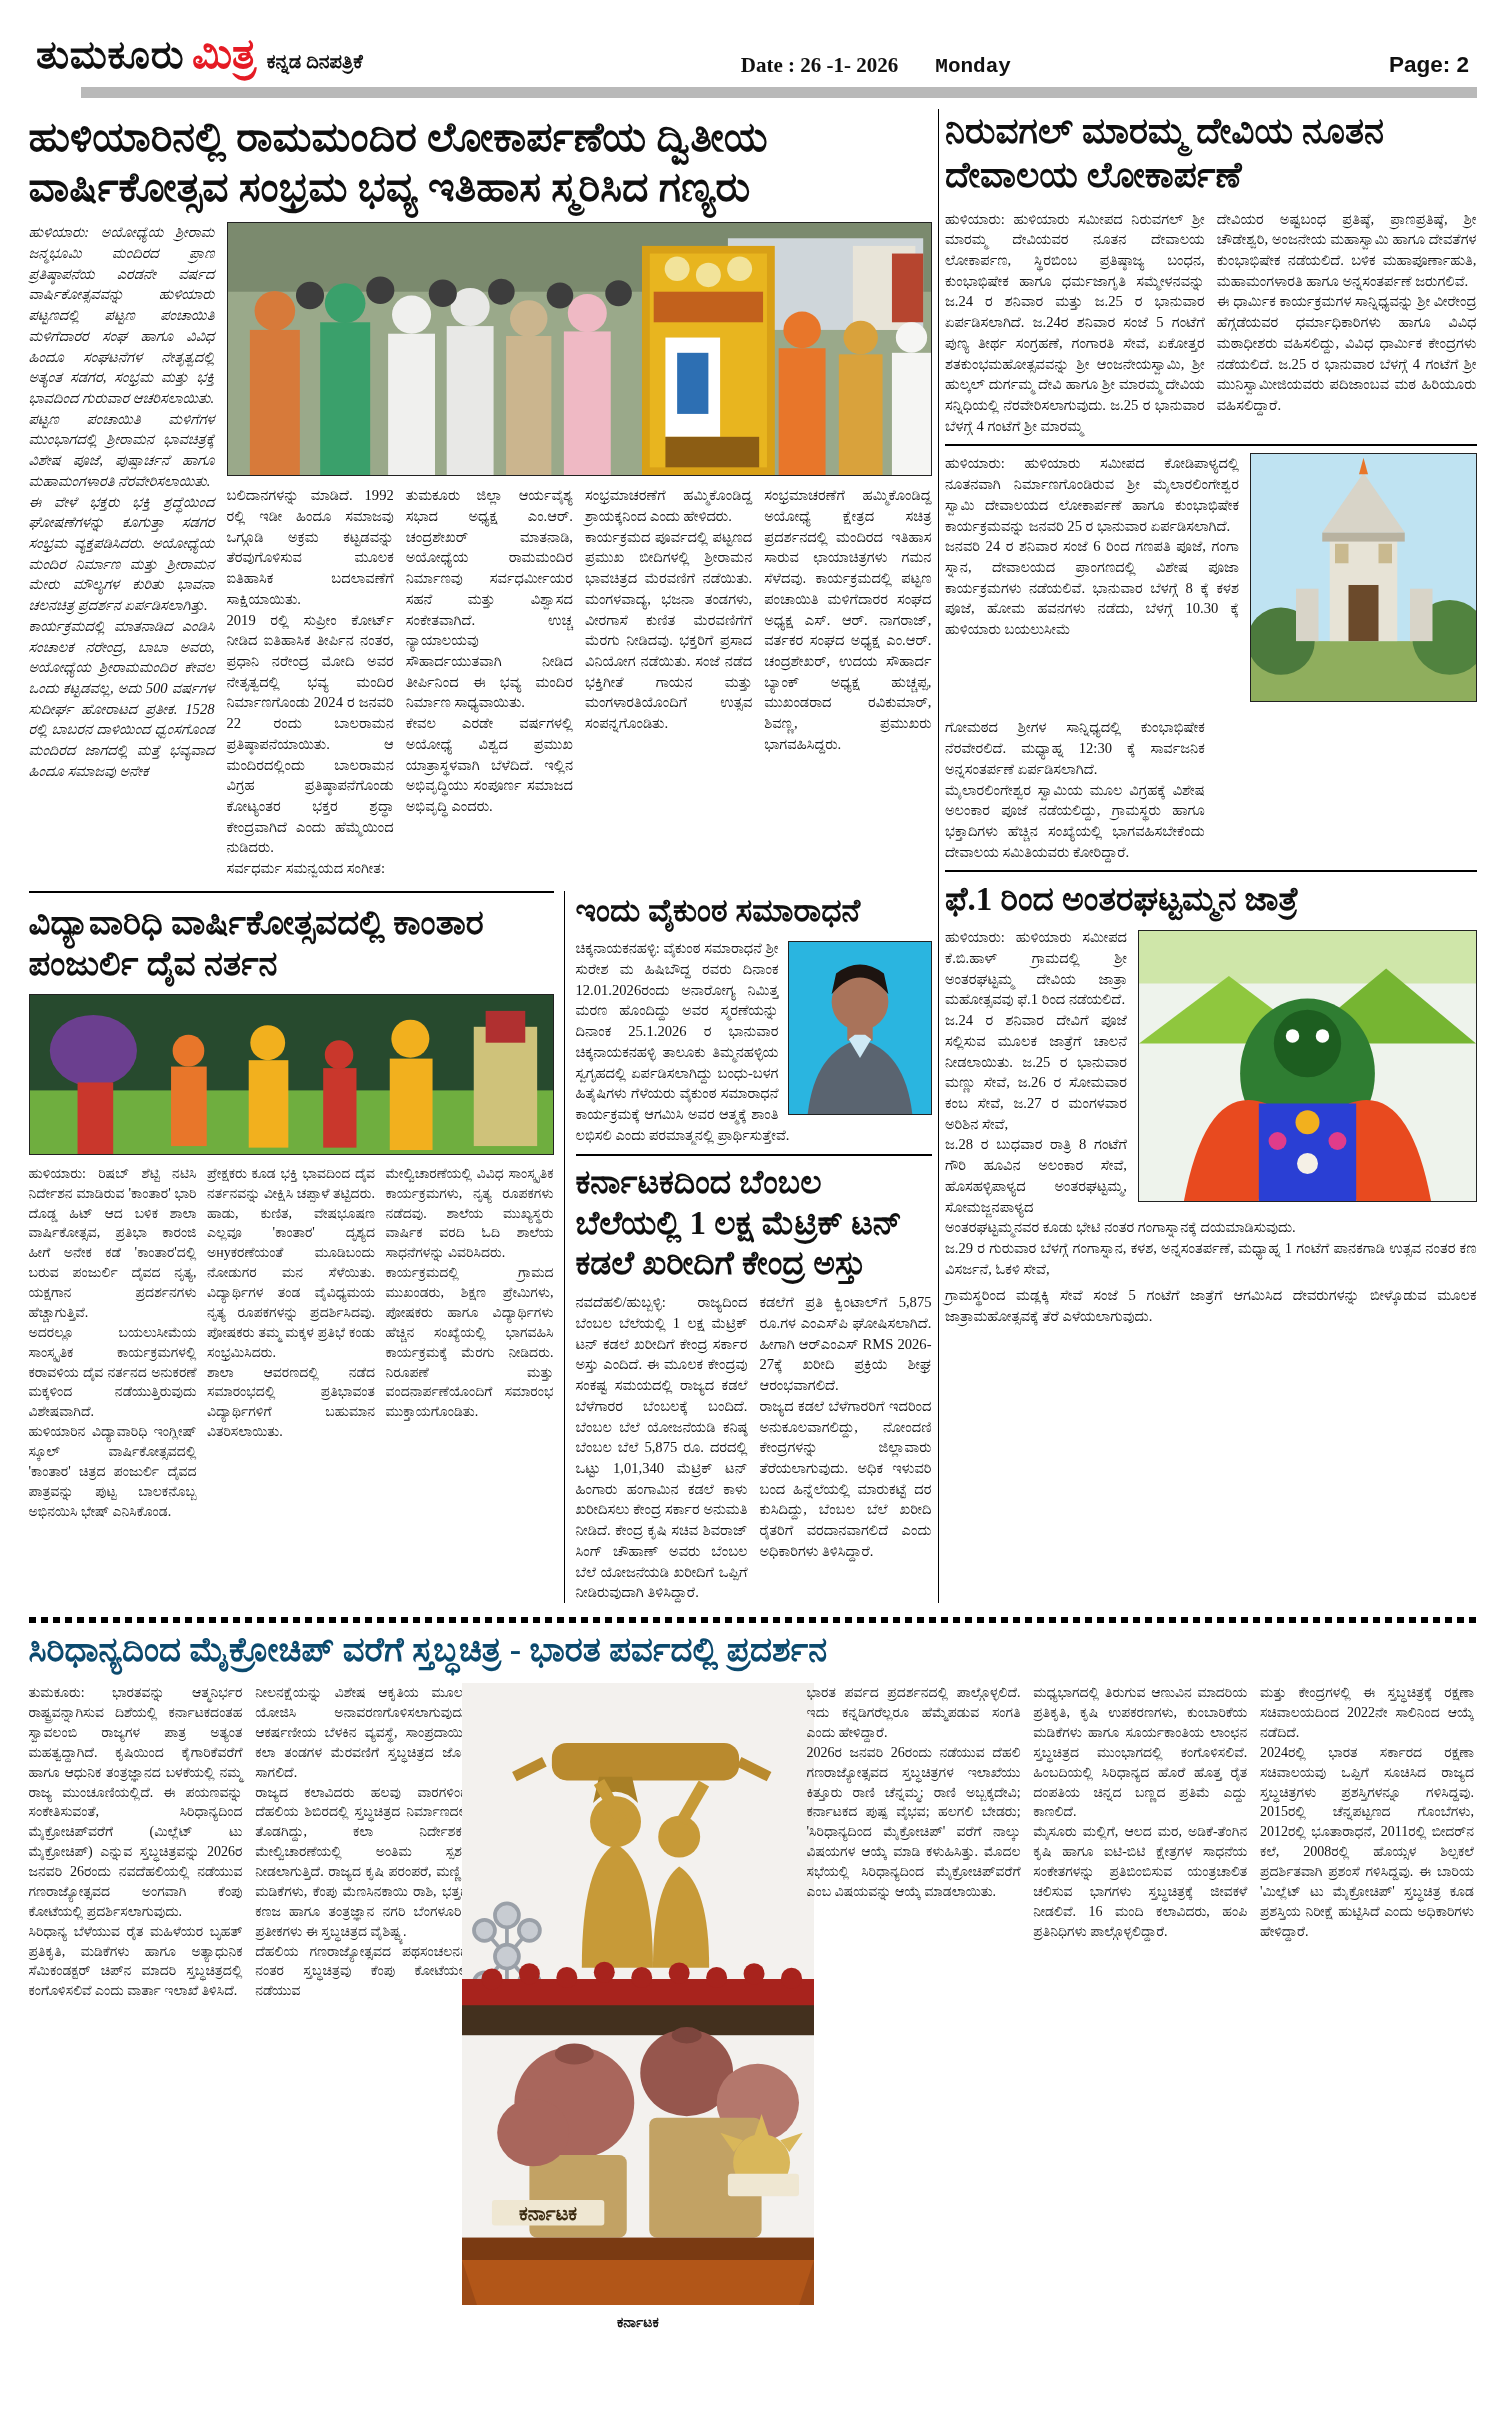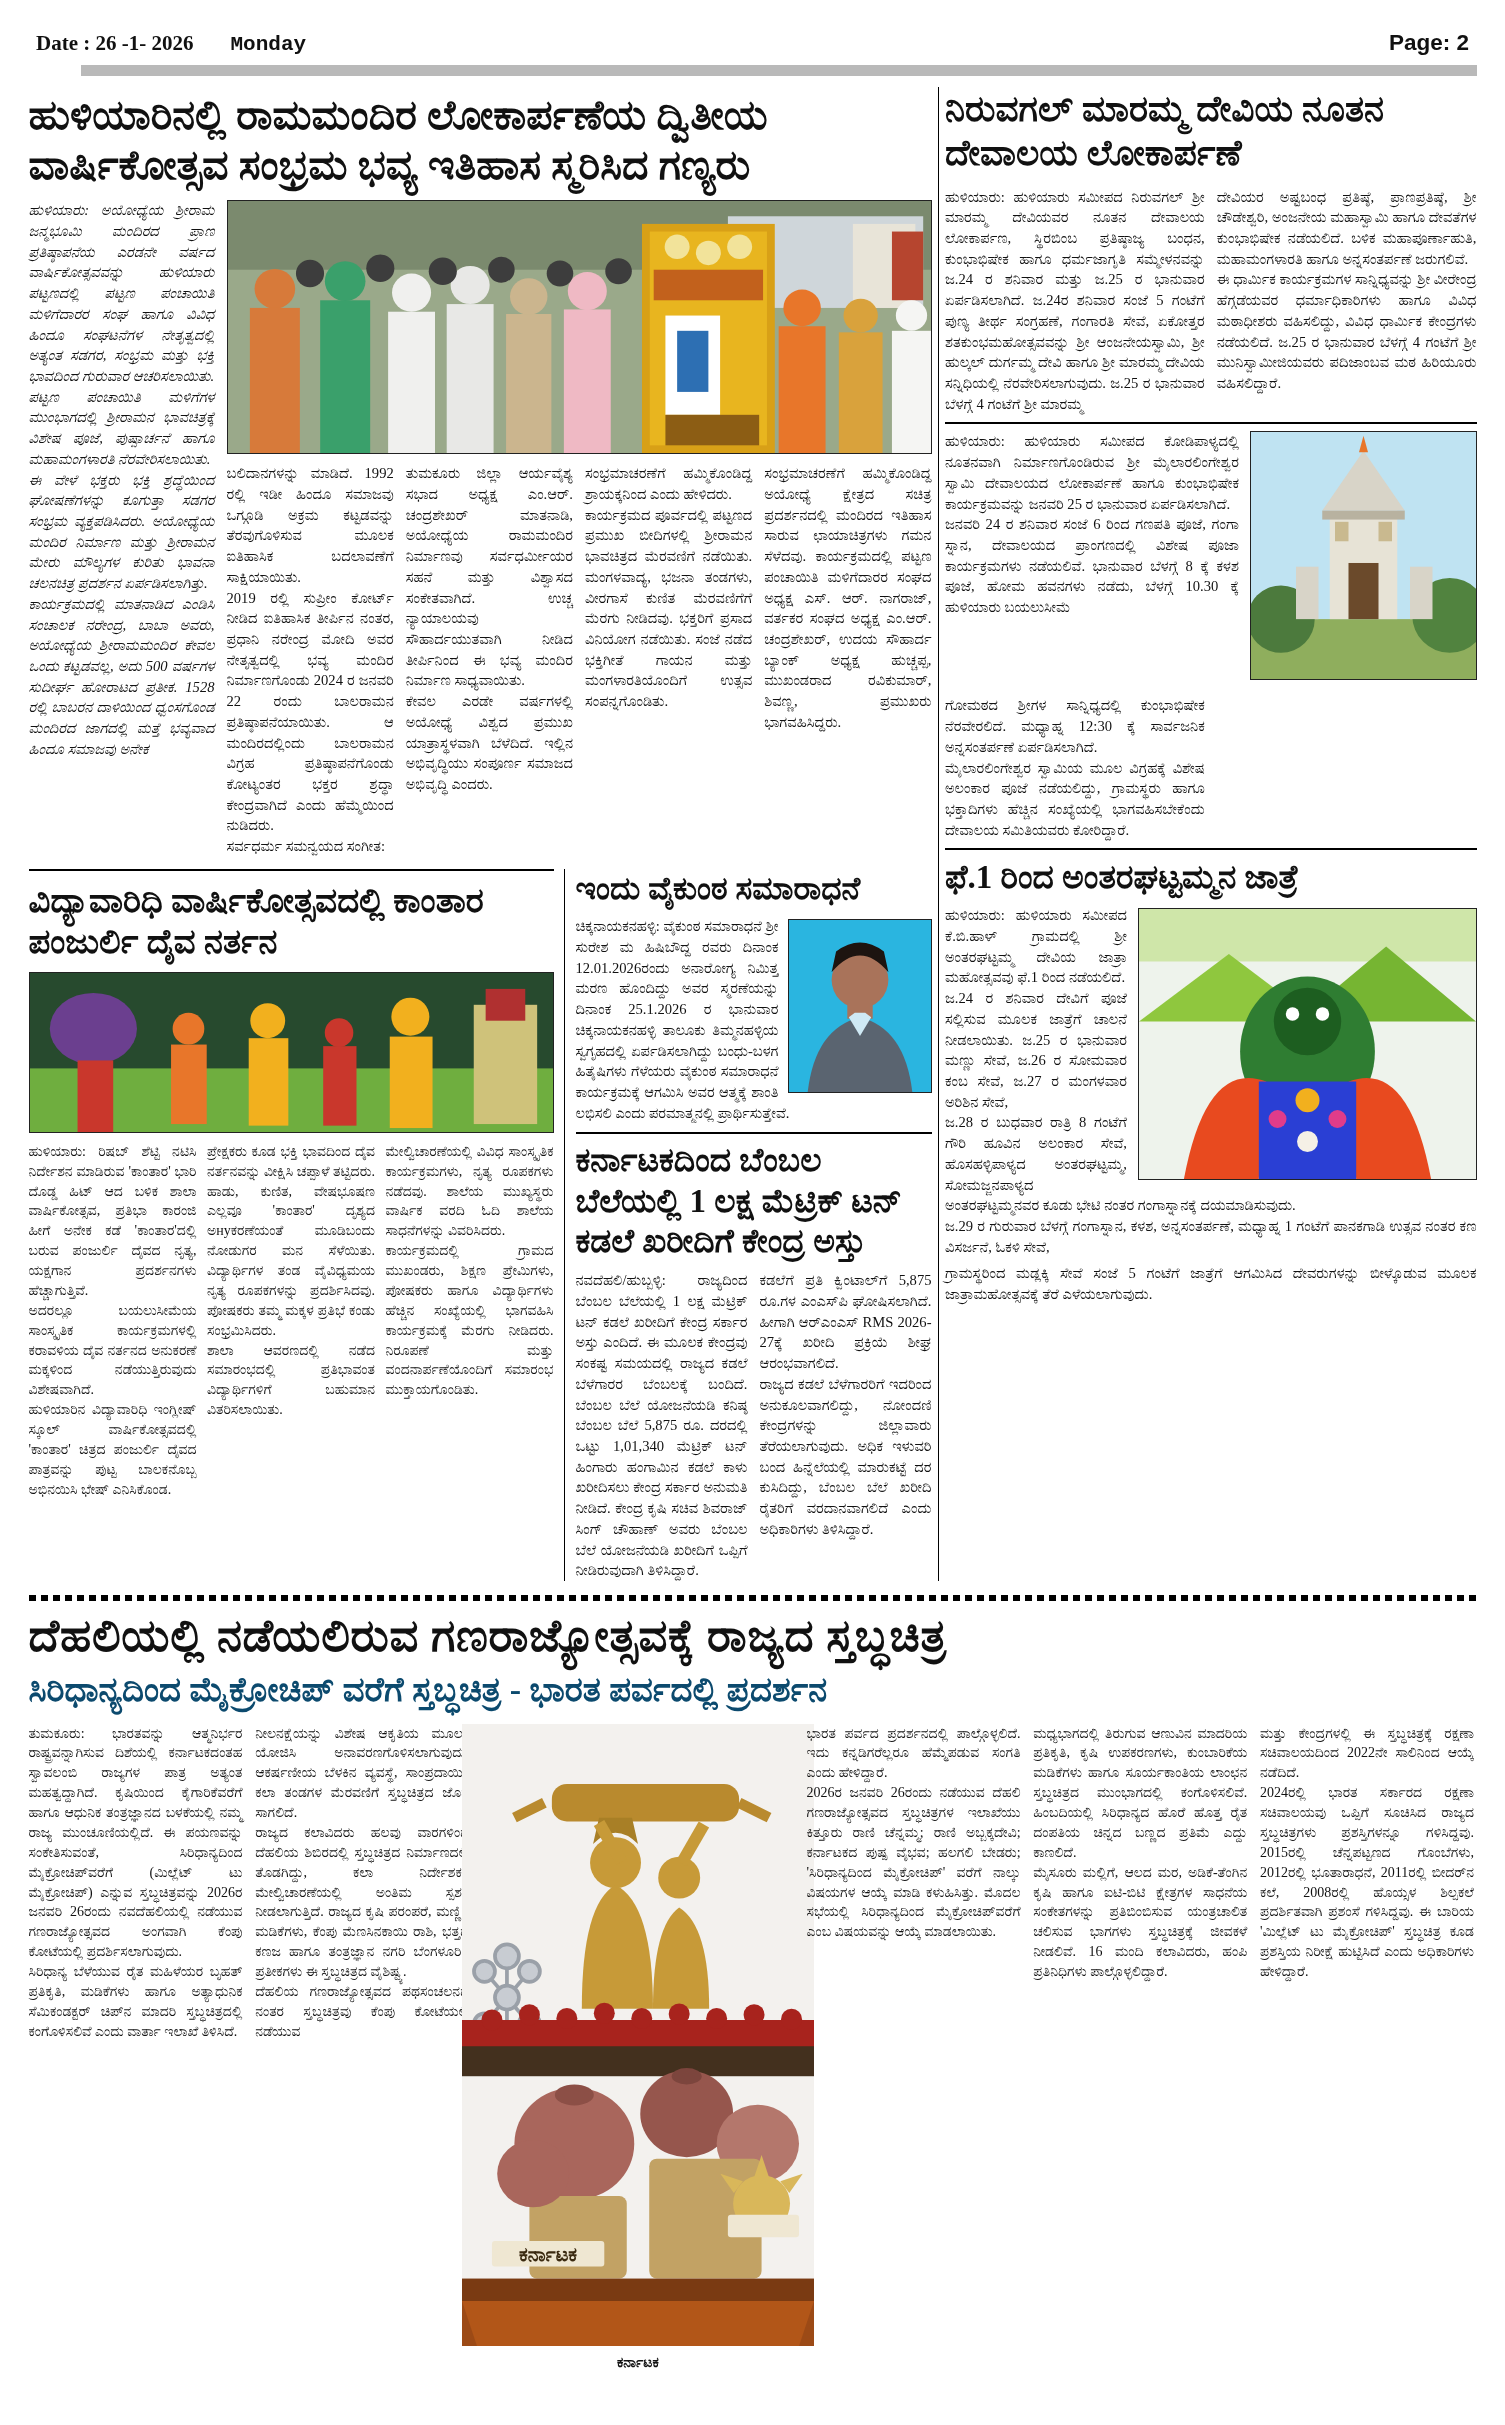--- a/index.html
+++ b/index.html
@@ -68,20 +68,25 @@
   .bottom-cols .body-txt{font-size:14px;}
 
   svg{display:block;}
 </style>
 </head>
 <body>
 
 <div class="page">
 
   <div class="masthead">
+    <div class="logo">
+      <span class="logo-black">ತುಮಕೂರು</span>
+      <span class="logo-red">ಮಿತ್ರ</span>
+      <span class="logo-tag">ಕನ್ನಡ ದಿನಪತ್ರಿಕೆ</span>
+    </div>
     <div>
       <span class="head-date">Date :  26 -1- 2026</span>
       <span class="head-day">Monday</span>
     </div>
     <div class="head-page">Page: 2</div>
   </div>
   <div class="gray-bar"></div>
 
   <div class="top-zone">
 
@@ -315,21 +320,20 @@
         </div>
         <div class="body-txt" style="margin-top:6px;">ಗ್ರಾಮಸ್ಥರಿಂದ ಮಡ್ಲಕ್ಕಿ ಸೇವೆ ಸಂಜೆ 5 ಗಂಟೆಗೆ ಜಾತ್ರೆಗೆ ಆಗಮಿಸಿದ ದೇವರುಗಳನ್ನು ಬೀಳ್ಕೊಡುವ ಮೂಲಕ ಜಾತ್ರಾಮಹೋತ್ಸವಕ್ಕೆ ತೆರೆ ಎಳೆಯಲಾಗುವುದು.</div>
       </div>
 
     </div>
   </div>
 
   <div class="dotted-sep"></div>
 
   <div>
-    <div class="headline hl-banner">ದೆಹಲಿಯಲ್ಲಿ ನಡೆಯಲಿರುವ ಗಣರಾಜ್ಯೋತ್ಸವಕ್ಕೆ ರಾಜ್ಯದ  ಸ್ತಬ್ಧಚಿತ್ರ</div>
     <div class="hl-banner-red">ಸಿರಿಧಾನ್ಯದಿಂದ ಮೈಕ್ರೋಚಿಪ್ ವರೆಗೆ ಸ್ತಬ್ಧಚಿತ್ರ - ಭಾರತ ಪರ್ವದಲ್ಲಿ ಪ್ರದರ್ಶನ</div>
 
     <div class="bottom-cols">
       <div class="bcol body-txt">ತುಮಕೂರು: ಭಾರತವನ್ನು ಆತ್ಮನಿರ್ಭರ ರಾಷ್ಟ್ರವನ್ನಾಗಿಸುವ ದಿಶೆಯಲ್ಲಿ ಕರ್ನಾಟಕದಂತಹ ಸ್ವಾವಲಂಬಿ ರಾಜ್ಯಗಳ ಪಾತ್ರ ಅತ್ಯಂತ ಮಹತ್ವದ್ದಾಗಿದೆ. ಕೃಷಿಯಿಂದ ಕೈಗಾರಿಕೆವರೆಗೆ ಹಾಗೂ ಆಧುನಿಕ ತಂತ್ರಜ್ಞಾನದ ಬಳಕೆಯಲ್ಲಿ ನಮ್ಮ ರಾಜ್ಯ ಮುಂಚೂಣಿಯಲ್ಲಿದೆ. ಈ ಪಯಣವನ್ನು ಸಂಕೇತಿಸುವಂತೆ, ಸಿರಿಧಾನ್ಯದಿಂದ ಮೈಕ್ರೋಚಿಪ್‌ವರೆಗೆ (ಮಿಲ್ಲೆಟ್ ಟು ಮೈಕ್ರೋಚಿಪ್) ಎನ್ನುವ ಸ್ತಬ್ಧಚಿತ್ರವನ್ನು 2026ರ ಜನವರಿ 26ರಂದು ನವದೆಹಲಿಯಲ್ಲಿ ನಡೆಯುವ ಗಣರಾಜ್ಯೋತ್ಸವದ ಅಂಗವಾಗಿ ಕೆಂಪು ಕೋಟೆಯಲ್ಲಿ ಪ್ರದರ್ಶಿಸಲಾಗುವುದು.
 ಸಿರಿಧಾನ್ಯ ಬೆಳೆಯುವ ರೈತ ಮಹಿಳೆಯರ ಬೃಹತ್ ಪ್ರತಿಕೃತಿ, ಮಡಿಕೆಗಳು ಹಾಗೂ ಅತ್ಯಾಧುನಿಕ ಸೆಮಿಕಂಡಕ್ಟರ್ ಚಿಪ್‌ನ ಮಾದರಿ ಸ್ತಬ್ಧಚಿತ್ರದಲ್ಲಿ ಕಂಗೊಳಿಸಲಿವೆ ಎಂದು ವಾರ್ತಾ ಇಲಾಖೆ ತಿಳಿಸಿದೆ.</div>
       <div class="bcol body-txt">ನೀಲನಕ್ಷೆಯನ್ನು ವಿಶೇಷ ಆಕೃತಿಯ ಮೂಲಕ ಯೋಜಿಸಿ ಅನಾವರಣಗೊಳಿಸಲಾಗುವುದು. ಆಕರ್ಷಣೀಯ ಬೆಳಕಿನ ವ್ಯವಸ್ಥೆ, ಸಾಂಪ್ರದಾಯಿಕ ಕಲಾ ತಂಡಗಳ ಮೆರವಣಿಗೆ ಸ್ತಬ್ಧಚಿತ್ರದ ಜೊತೆ ಸಾಗಲಿದೆ.
 ರಾಜ್ಯದ ಕಲಾವಿದರು ಹಲವು ವಾರಗಳಿಂದ ದೆಹಲಿಯ ಶಿಬಿರದಲ್ಲಿ ಸ್ತಬ್ಧಚಿತ್ರದ ನಿರ್ಮಾಣದಲ್ಲಿ ತೊಡಗಿದ್ದು, ಕಲಾ ನಿರ್ದೇಶಕರ ಮೇಲ್ವಿಚಾರಣೆಯಲ್ಲಿ ಅಂತಿಮ ಸ್ಪರ್ಶ ನೀಡಲಾಗುತ್ತಿದೆ. ರಾಜ್ಯದ ಕೃಷಿ ಪರಂಪರೆ, ಮಣ್ಣಿನ ಮಡಿಕೆಗಳು, ಕೆಂಪು ಮೆಣಸಿನಕಾಯಿ ರಾಶಿ, ಭತ್ತದ ಕಣಜ ಹಾಗೂ ತಂತ್ರಜ್ಞಾನ ನಗರಿ ಬೆಂಗಳೂರಿನ ಪ್ರತೀಕಗಳು ಈ ಸ್ತಬ್ಧಚಿತ್ರದ ವೈಶಿಷ್ಟ್ಯ.
 ದೆಹಲಿಯ ಗಣರಾಜ್ಯೋತ್ಸವದ ಪಥಸಂಚಲನದ ನಂತರ ಸ್ತಬ್ಧಚಿತ್ರವು ಕೆಂಪು ಕೋಟೆಯಲ್ಲಿ ನಡೆಯುವ</div>
 
       <div class="bimg-col">

